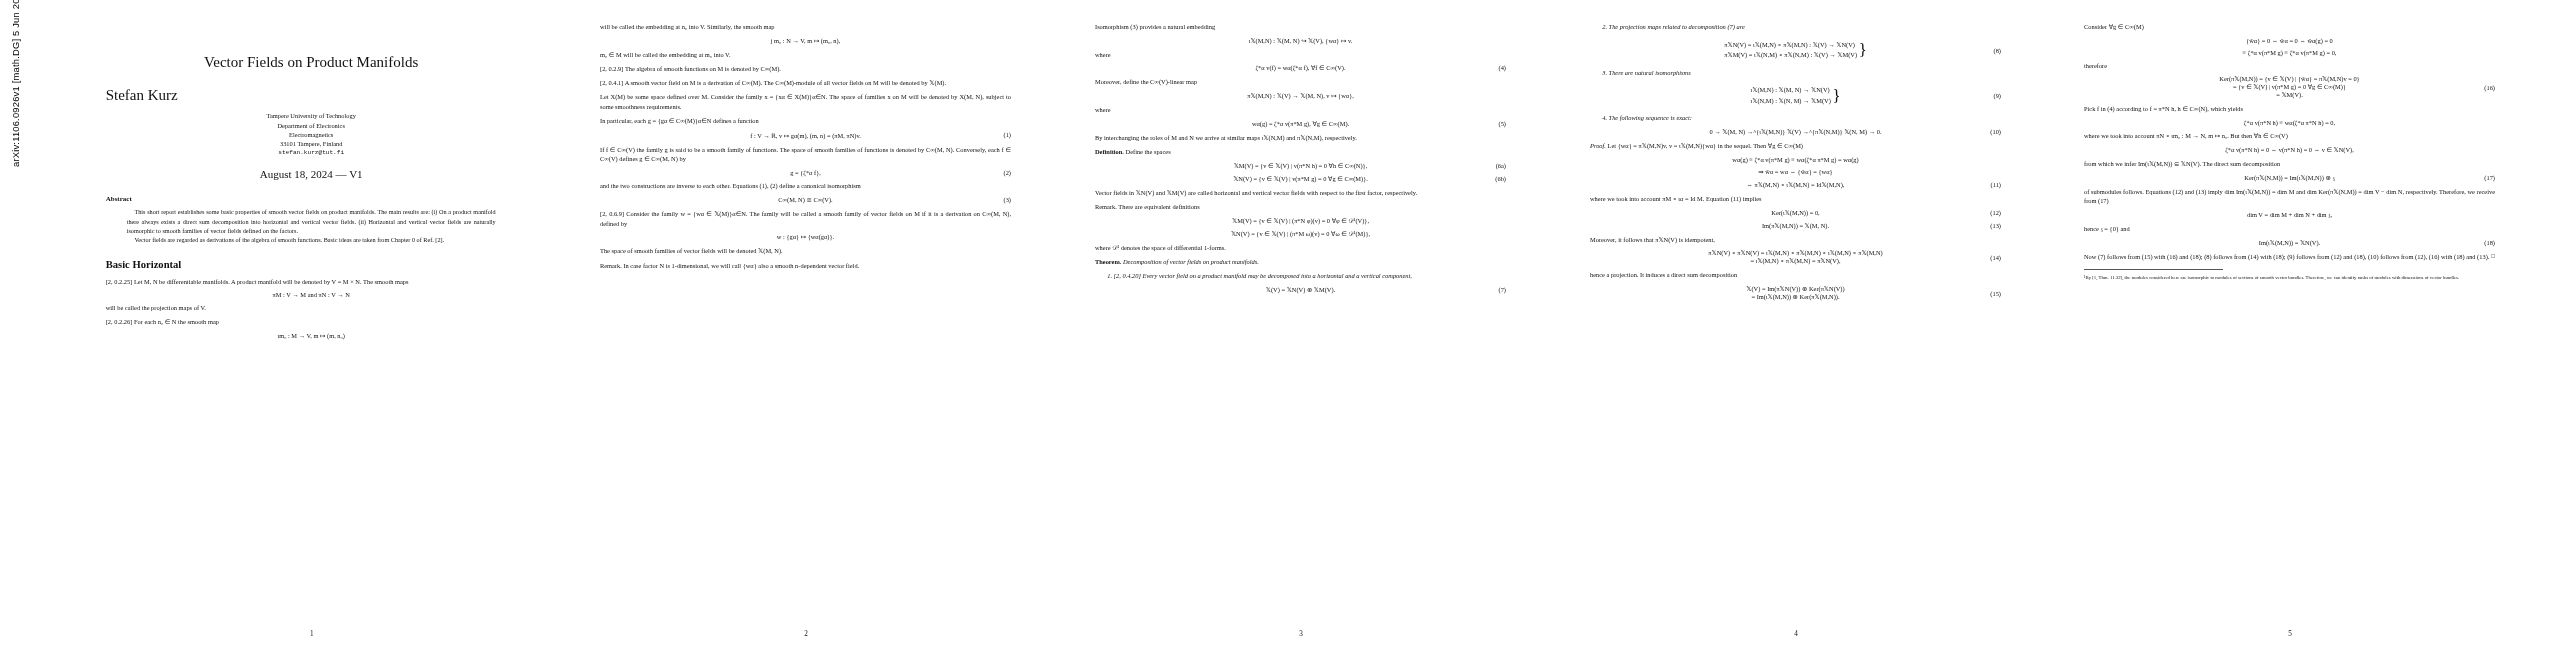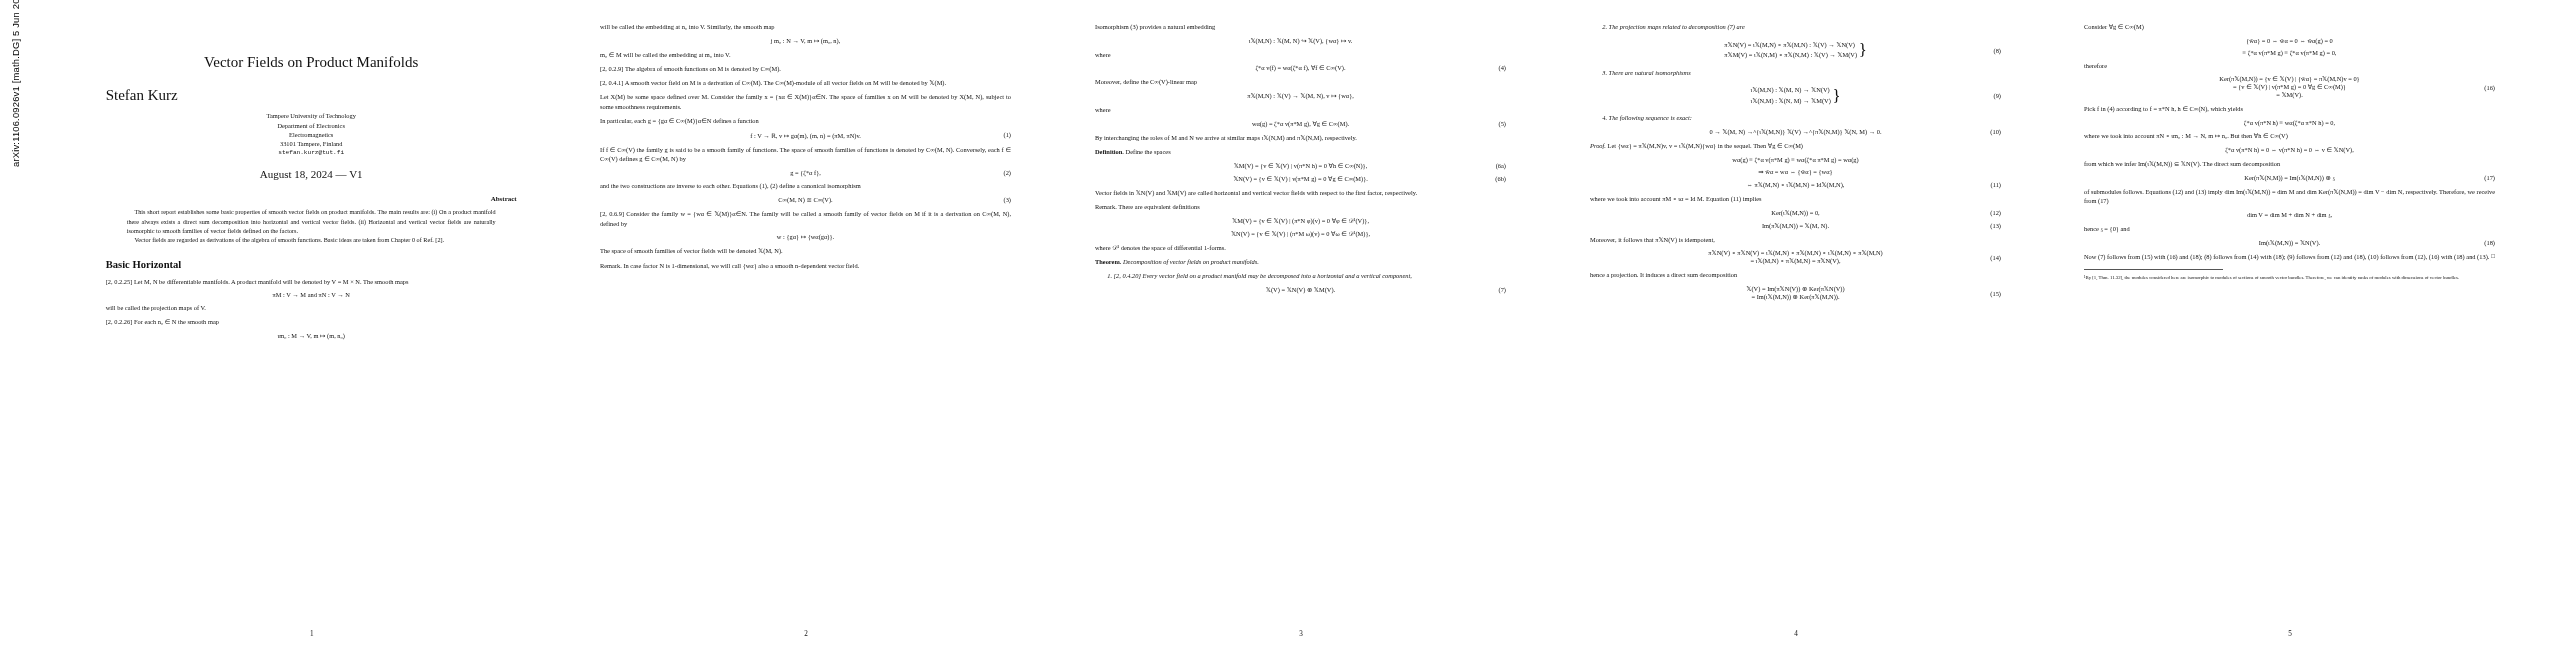--- a/index.html
+++ b/index.html
@@ -18,21 +18,21 @@
   .p3{left:1006px;}
   .p4{left:1501px;}
   .p5{left:1995px;}
   .col{position:absolute;left:22px;top:22px;width:411px;}
   .pnum{position:absolute;bottom:29px;left:0;width:456px;text-align:center;font-size:7.2px;}
   .title{font-size:15px;text-align:center;margin:32px 0 15.6px;font-family:"Liberation Serif",serif;}
   .author{font-size:15px;text-align:left;margin:10px 0 7.8px;}
   .affil{font-size:6.4px;text-align:center;line-height:1.45;margin-bottom:9px;}
   .mono{font-family:"Liberation Mono",monospace;font-size:6.1px;}
   .date{font-size:11px;text-align:center;margin:11px 0 14.5px;}
-  .abshead{font-size:7px;text-align:right;font-weight:bold;margin:5.6px 0 4.4px;}
+  .abshead{font-size:7px;text-align:left;font-weight:bold;margin:5.6px 0 4.4px;}
   .abs{font-size:6.2px;line-height:1.5;text-align:justify;margin:0 21px;}
   .secthead{font-size:10.6px;font-weight:bold;margin:14.5px 0 6.7px;}
   p.t{font-size:6.4px;line-height:1.52;text-align:justify;margin:0 0 4.4px;}
   p.t.noind{text-indent:0;}
   p.ind{text-indent:7.8px;}
   .eq{position:relative;text-align:center;font-size:6.4px;margin:5px 0;}
   .eq .num{position:absolute;right:0;top:0;}
   .eq .num2{position:absolute;right:0;top:50%;transform:translateY(-50%);}
   .eqbody{display:inline-block;}
   i{font-style:italic;}

